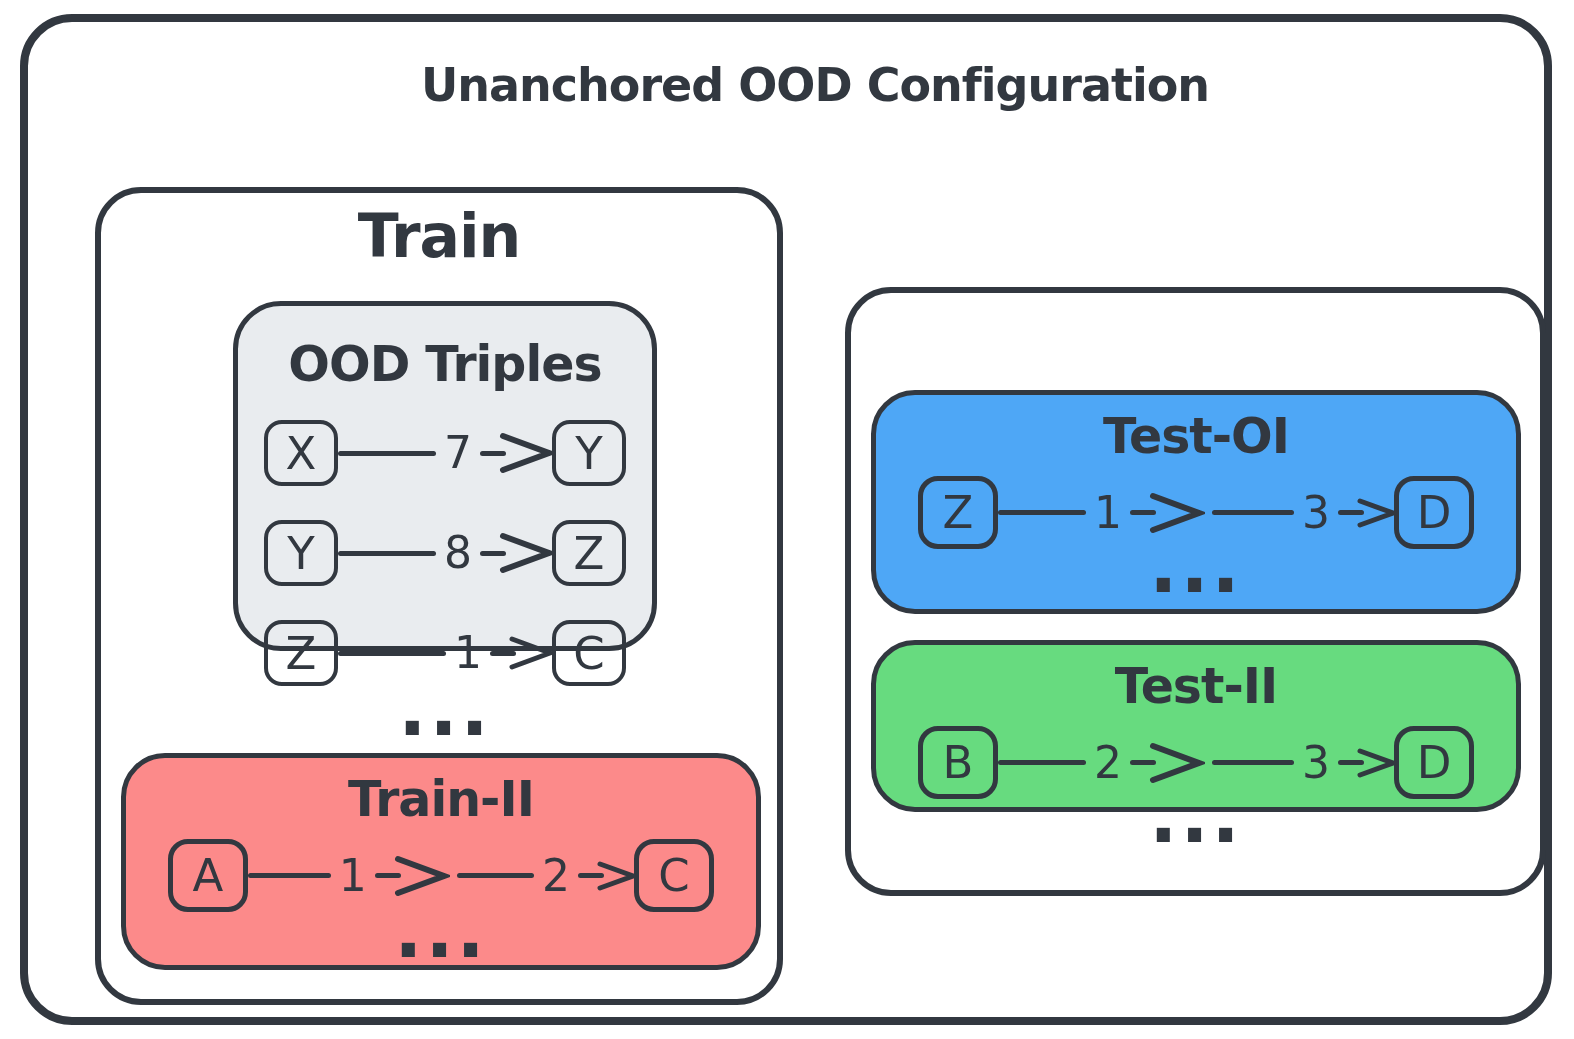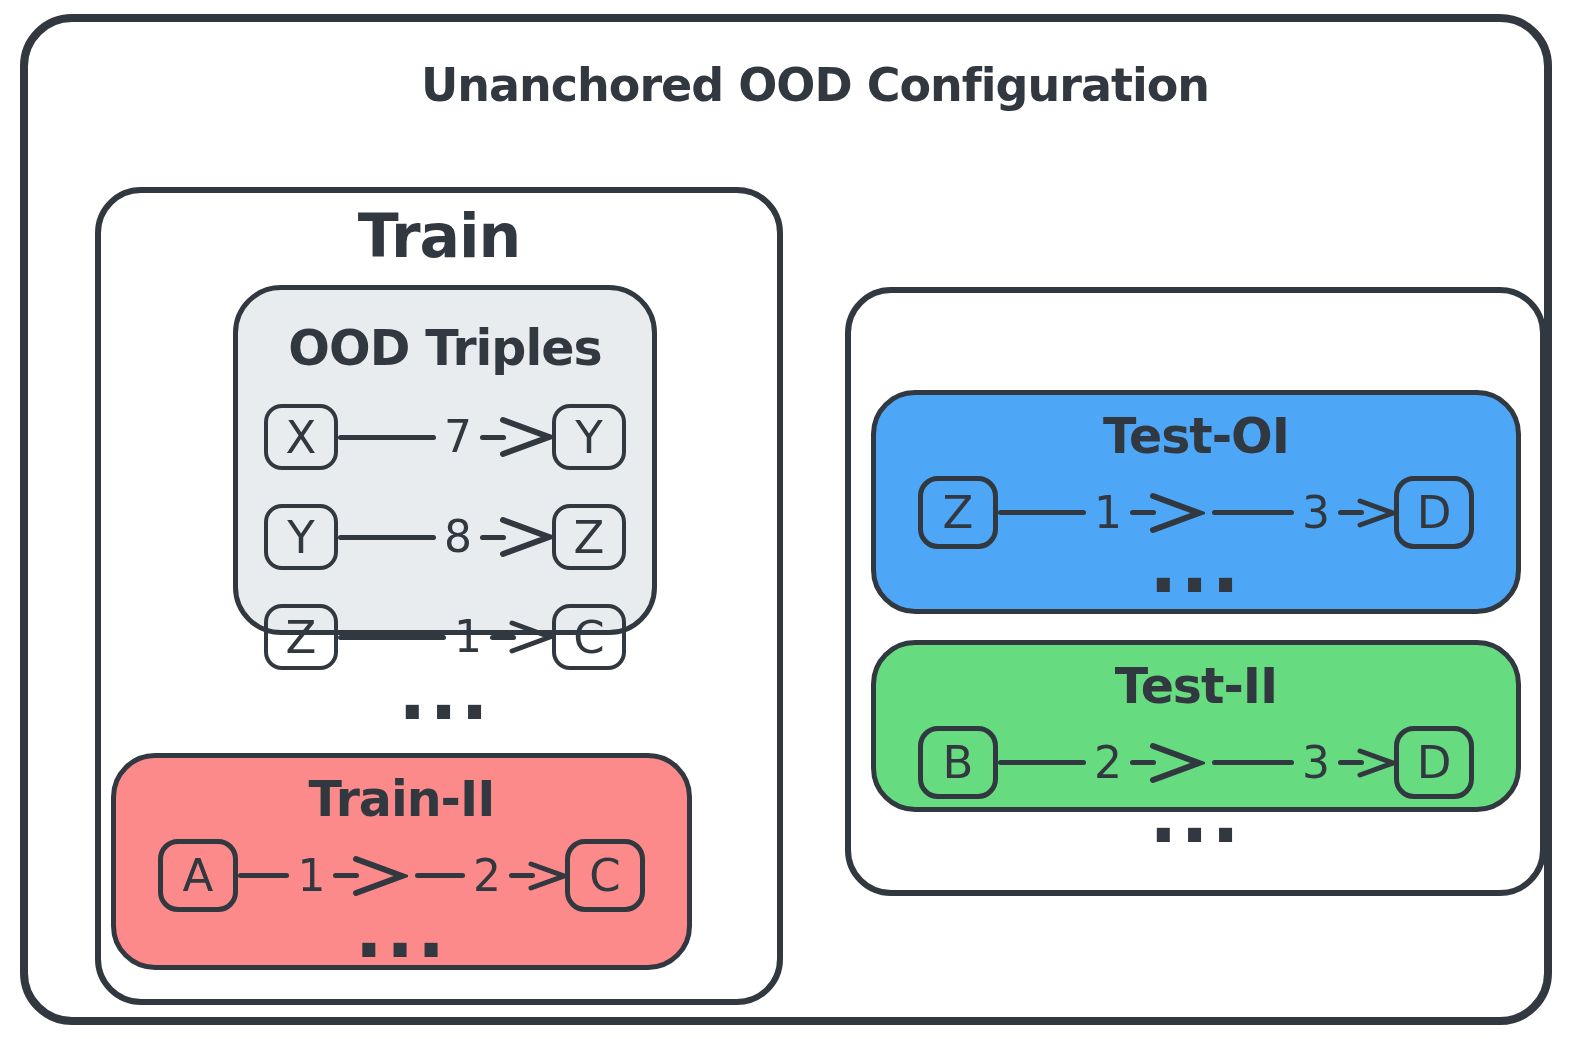--- a/index.html
+++ b/index.html
@@ -27,22 +27,22 @@
   .panel{
     position:absolute;border:6px solid var(--ink);border-radius:46px;background:#fff;
   }
   .panel.train{left:67px;top:165px;width:688px;height:818px}
   .panel.test{left:817px;top:265px;width:701px;height:609px}
   .sec-title{text-align:center;font-size:60px;font-weight:700;margin-top:8px;letter-spacing:-1px}
   .card{
     position:absolute;border:5px solid var(--ink);border-radius:44px;
     display:flex;flex-direction:column;align-items:stretch;
   }
-  .card.gray{left:132px;top:92px;width:424px;height:350px;background:var(--gray);border-radius:48px}
-  .card.red{left:10px;top:560px;width:581px;height:217px;background:var(--red)}
+  .card.gray{left:132px;top:108px;width:424px;height:350px;background:var(--gray);border-radius:48px}
+  .card.red{left:20px;top:560px;width:640px;height:217px;background:var(--red)}
   .card.blue{left:20px;top:97px;width:650px;height:224px;background:var(--blue)}
   .card.green{left:20px;top:347px;width:650px;height:172px;background:var(--green)}
   .card-title{text-align:center;font-size:49px;font-weight:700;line-height:58px;letter-spacing:-1px}
   .gray .card-title{margin-top:30px}
   .red .card-title,.blue .card-title,.green .card-title{margin-top:13px}
   .trow{display:flex;align-items:center;padding:0 26px}
   .gray .trow{margin-top:26px}
   .gray .trow + .trow{margin-top:34px}
   .hop-row{display:flex;align-items:center;padding:0 42px;margin-top:10px}
   .node{

